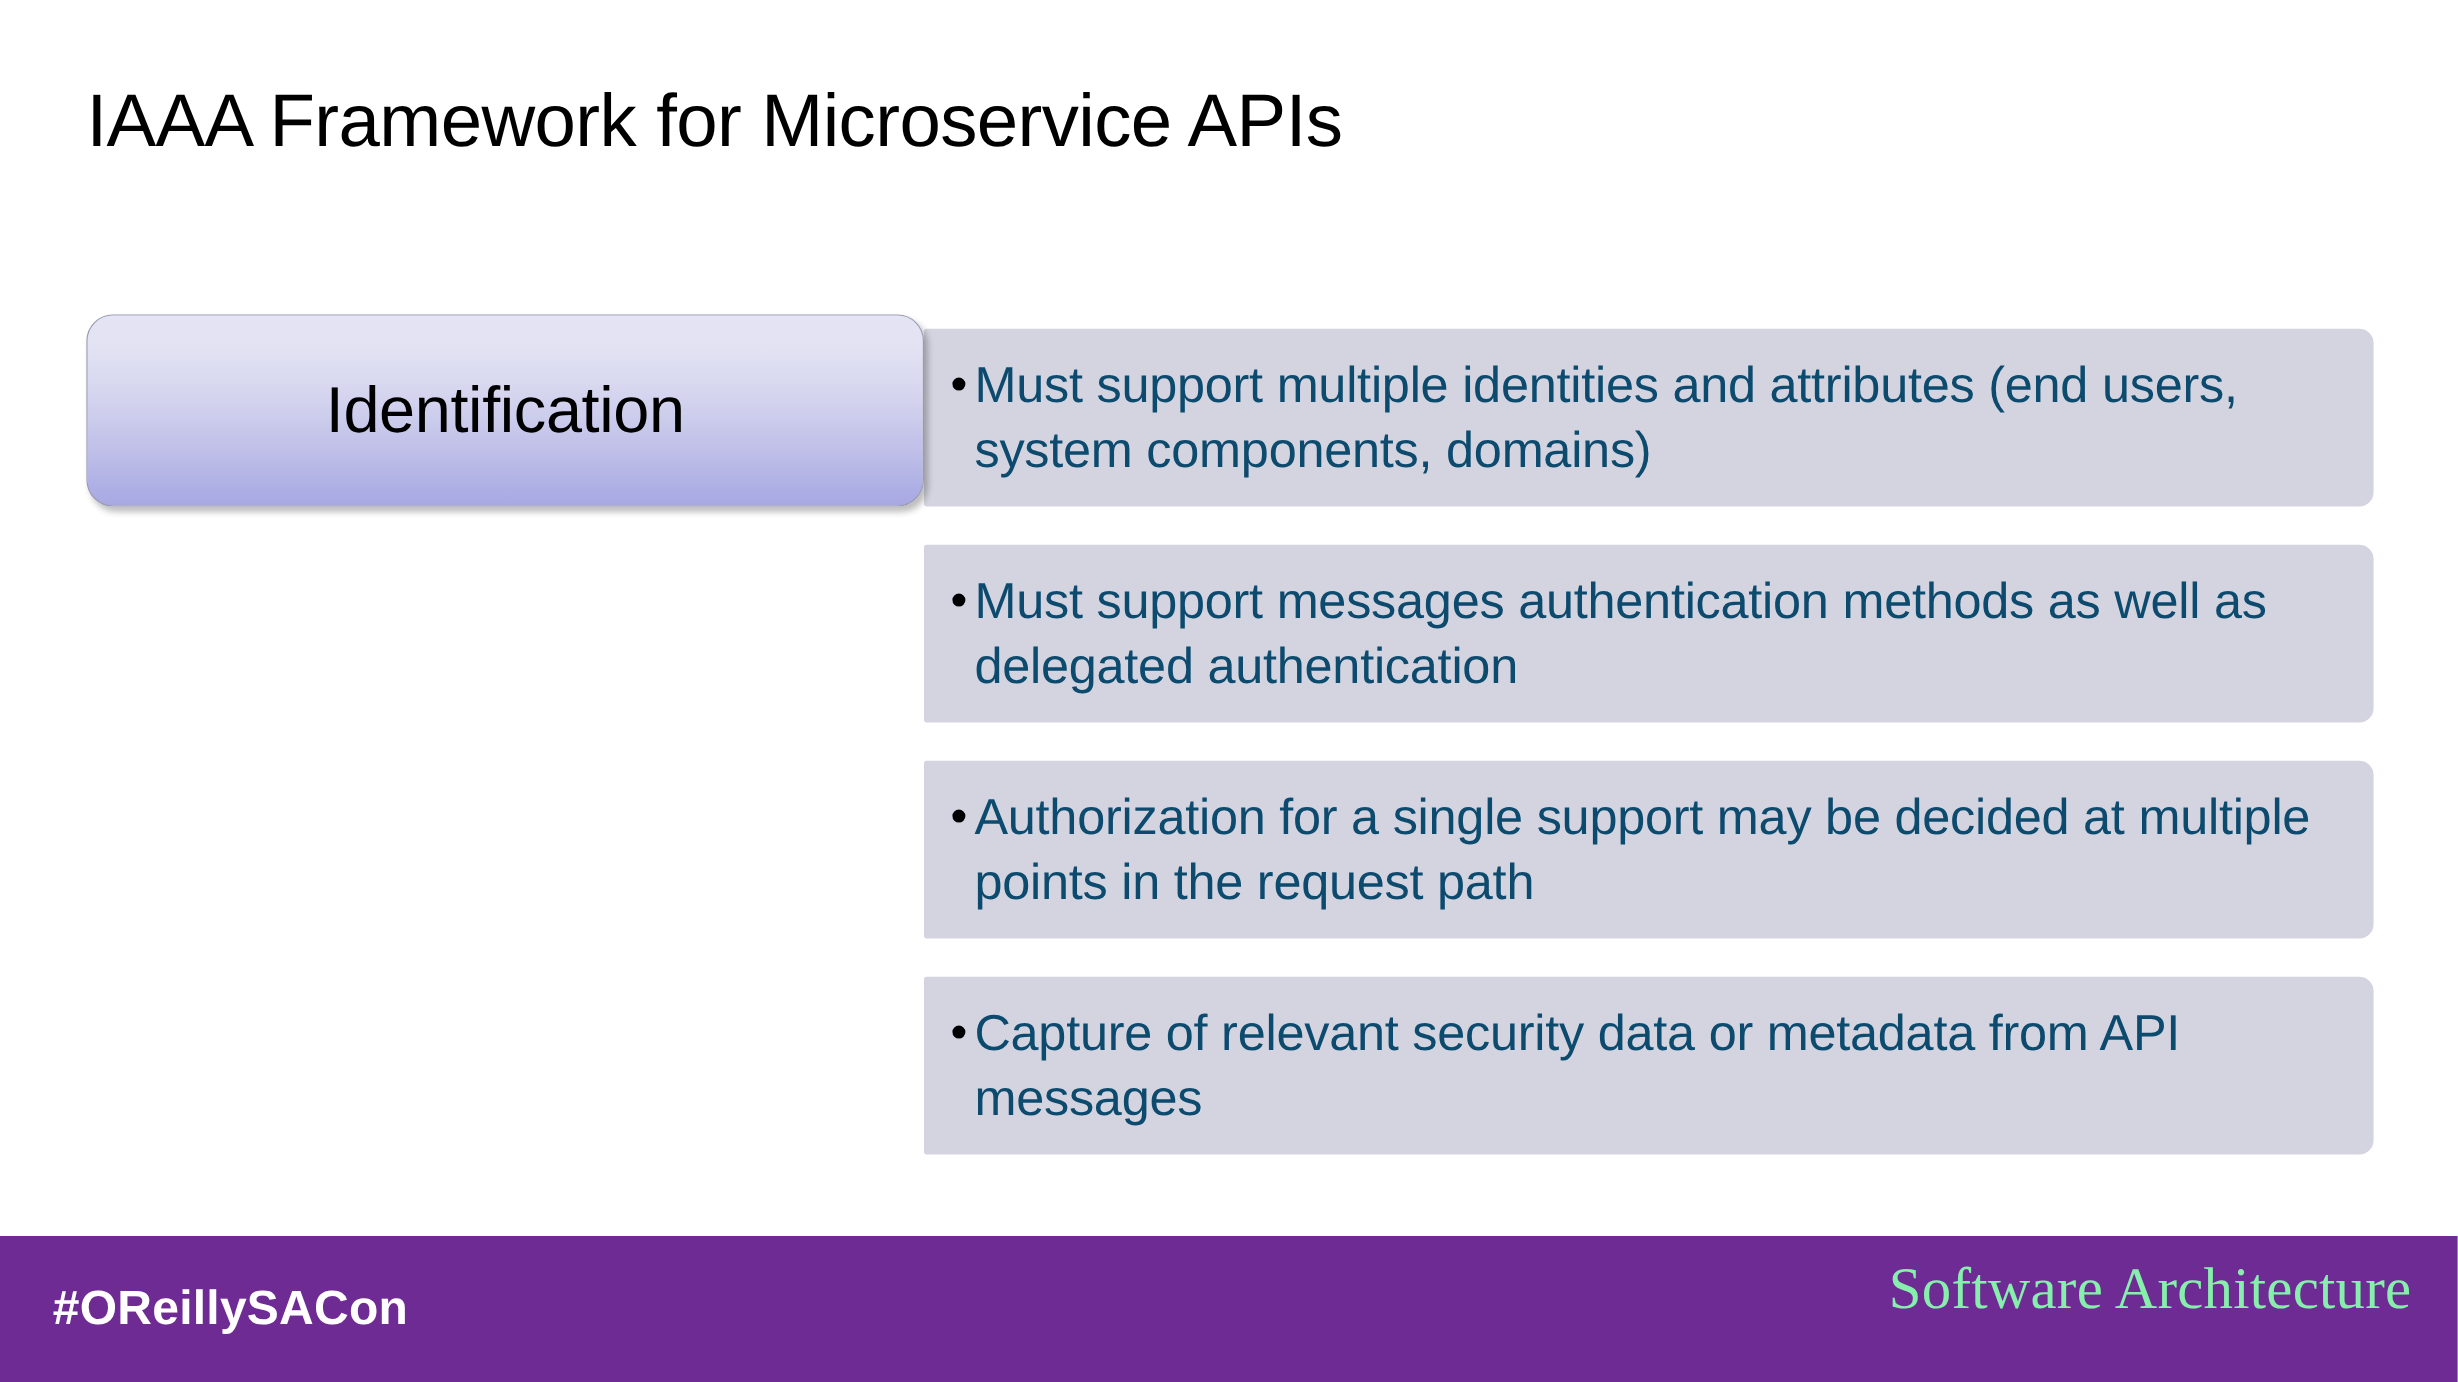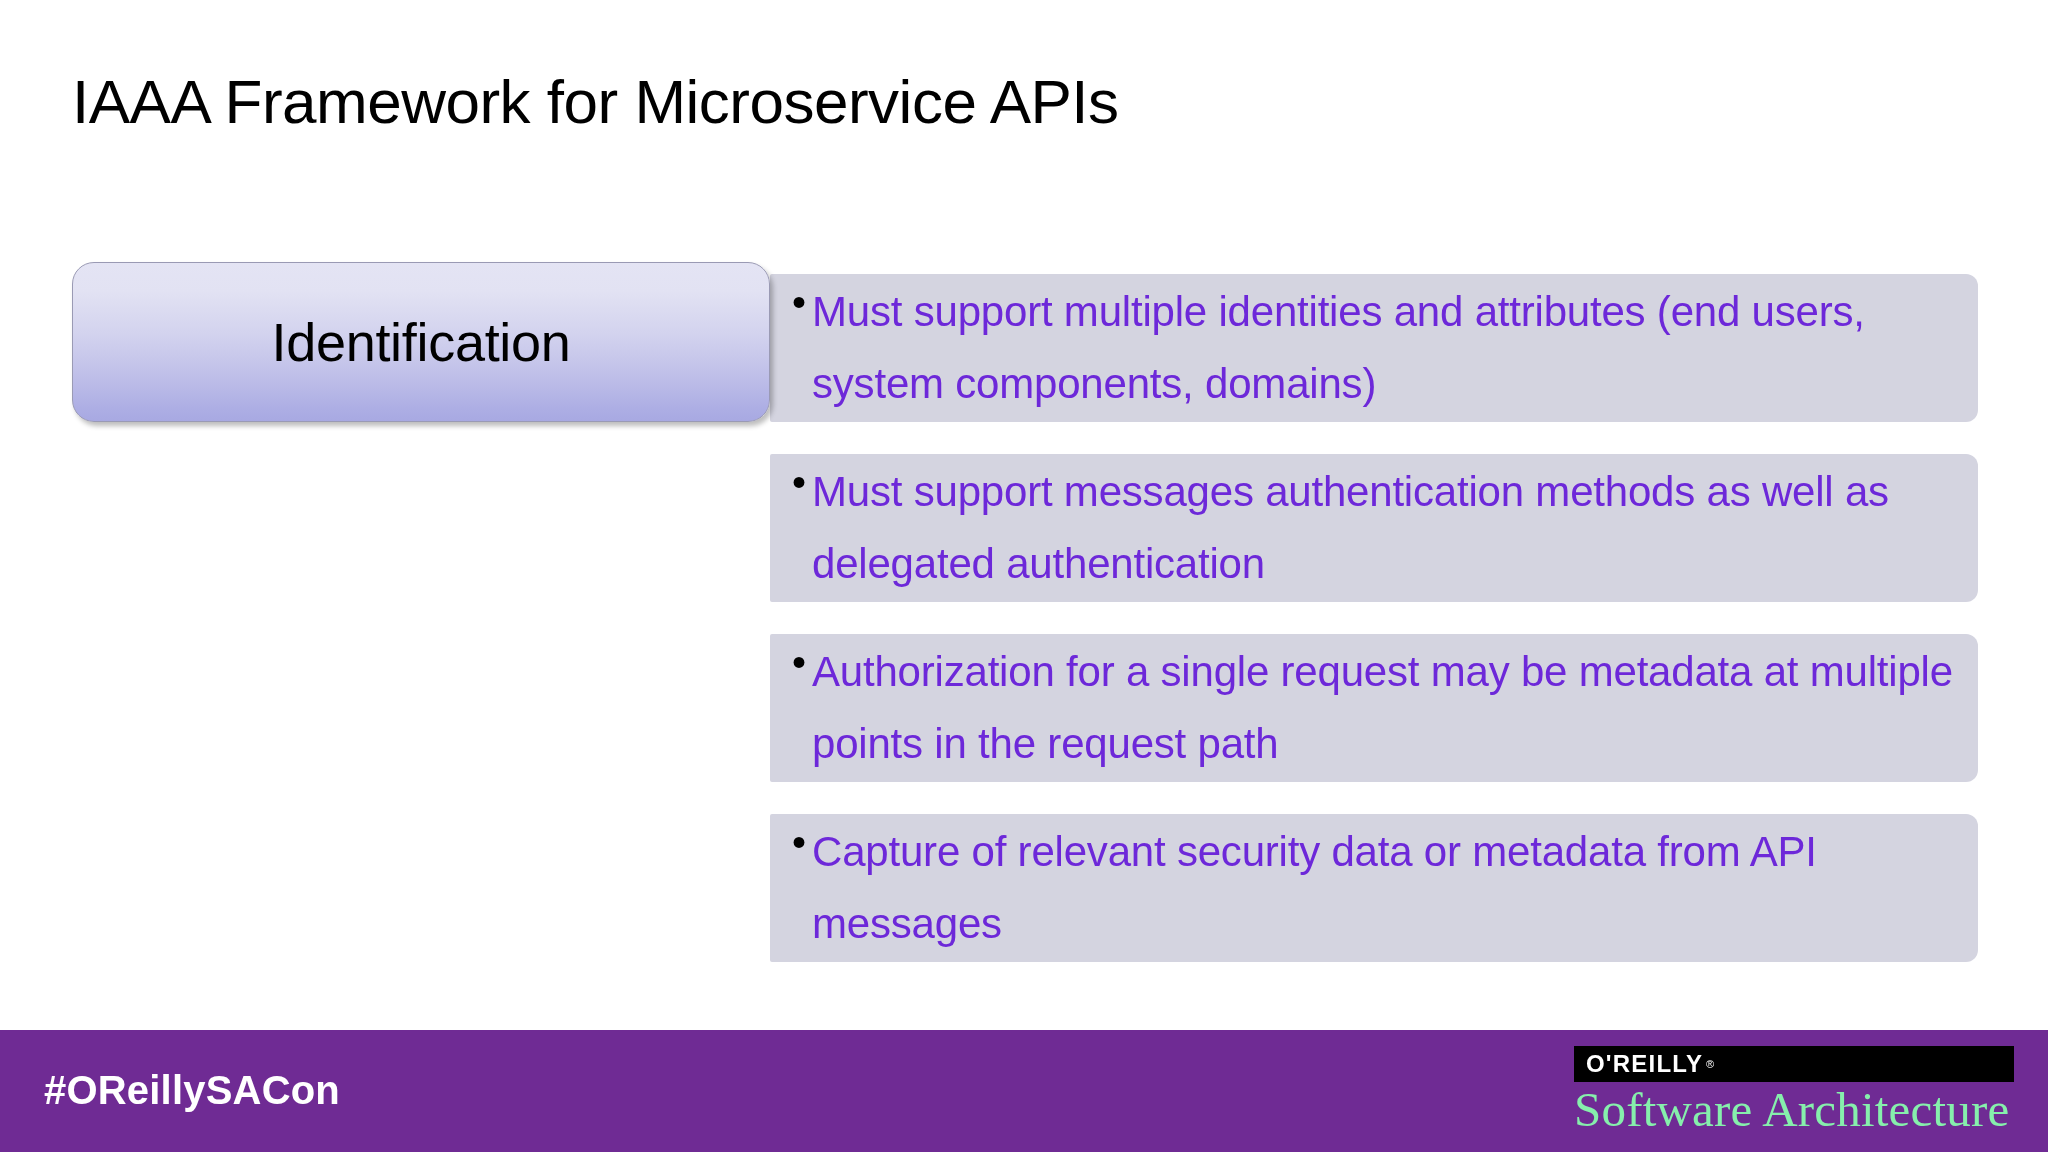--- a/index.html
+++ b/index.html
@@ -106,22 +106,22 @@
     flex: 0 0 auto;
     font-size: 40px;
     line-height: 56px;
     color: #000000;
     margin-right: 6px;
     transform: translateY(-2px);
   }
   .bullet-text {
     flex: 1 1 auto;
     font-size: 42px;
-    line-height: 72px;
-    color: #6d28d9;
+    line-height: 54px;
+    color: #0c4a6e;
     letter-spacing: -0.2px;
   }
 
   
   .footer {
     position: absolute;
     left: 0;
     top: 1030px;
     width: 2048px;
     height: 122px;
@@ -200,41 +200,37 @@
           <span class="bullet-dot">•</span>
           <span class="bullet-text">Must support messages authentication methods as well as delegated authentication</span>
         </div>
       </div>
     </div>
 
     <div class="row">
       <div class="panel">
         <div class="bullet-wrap">
           <span class="bullet-dot">•</span>
-          <span class="bullet-text">Authorization for a single request may be metadata at multiple points in the request path</span>
+          <span class="bullet-text">Authorization for a single support may be decided at multiple points in the request path</span>
         </div>
       </div>
     </div>
 
     <div class="row">
       <div class="panel">
         <div class="bullet-wrap">
           <span class="bullet-dot">•</span>
           <span class="bullet-text">Capture of relevant security data or metadata from API messages</span>
         </div>
       </div>
     </div>
 
   </div>
 
   <div class="footer">
     <div class="hashtag">#OReillySACon</div>
 
     <div class="oreilly-logo">
-      <div class="oreilly-bar">
-        <span class="oreilly-word">O'REILLY</span>
-        <span class="oreilly-reg">®</span>
-      </div>
       <div class="oreilly-sub">Software Architecture</div>
     </div>
   </div>
 
 </div>
 
 </body></html>

